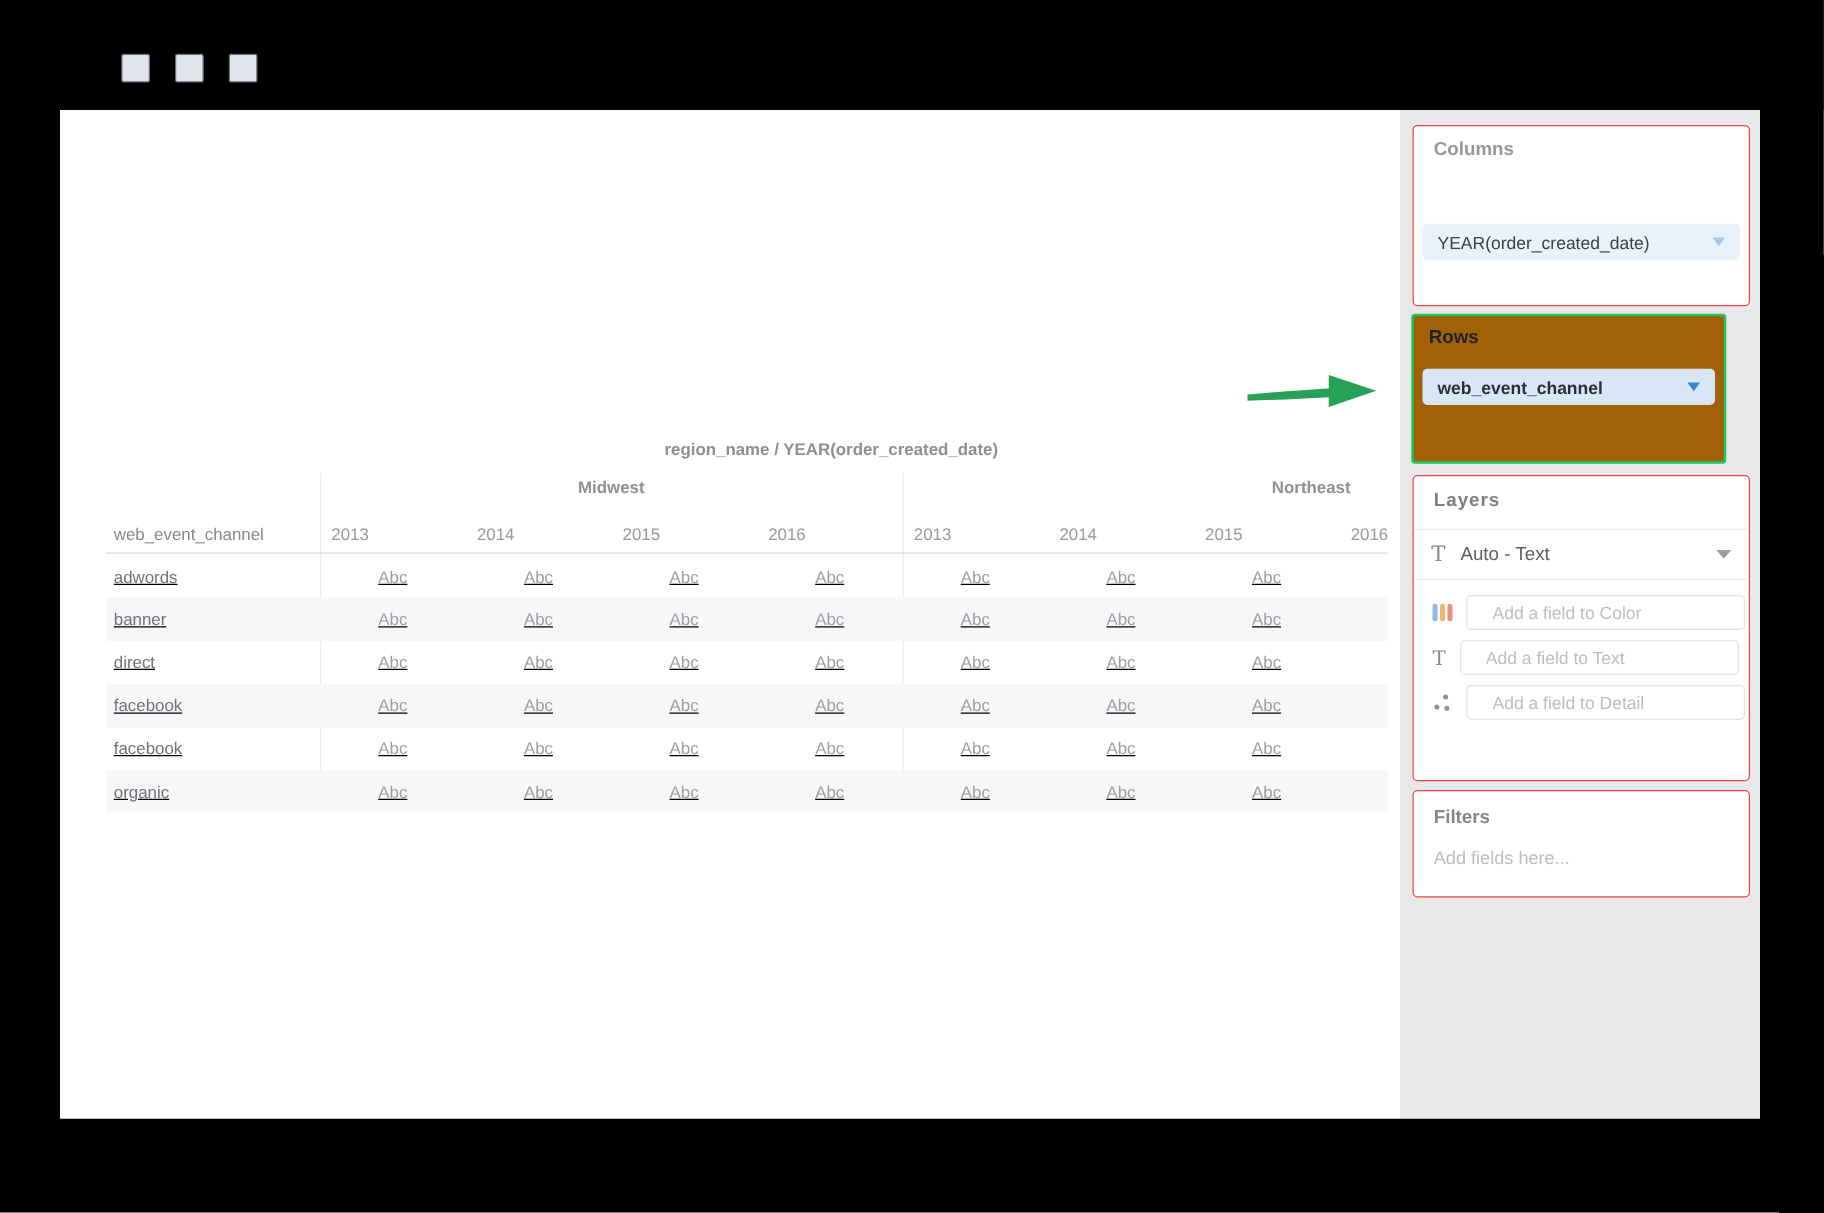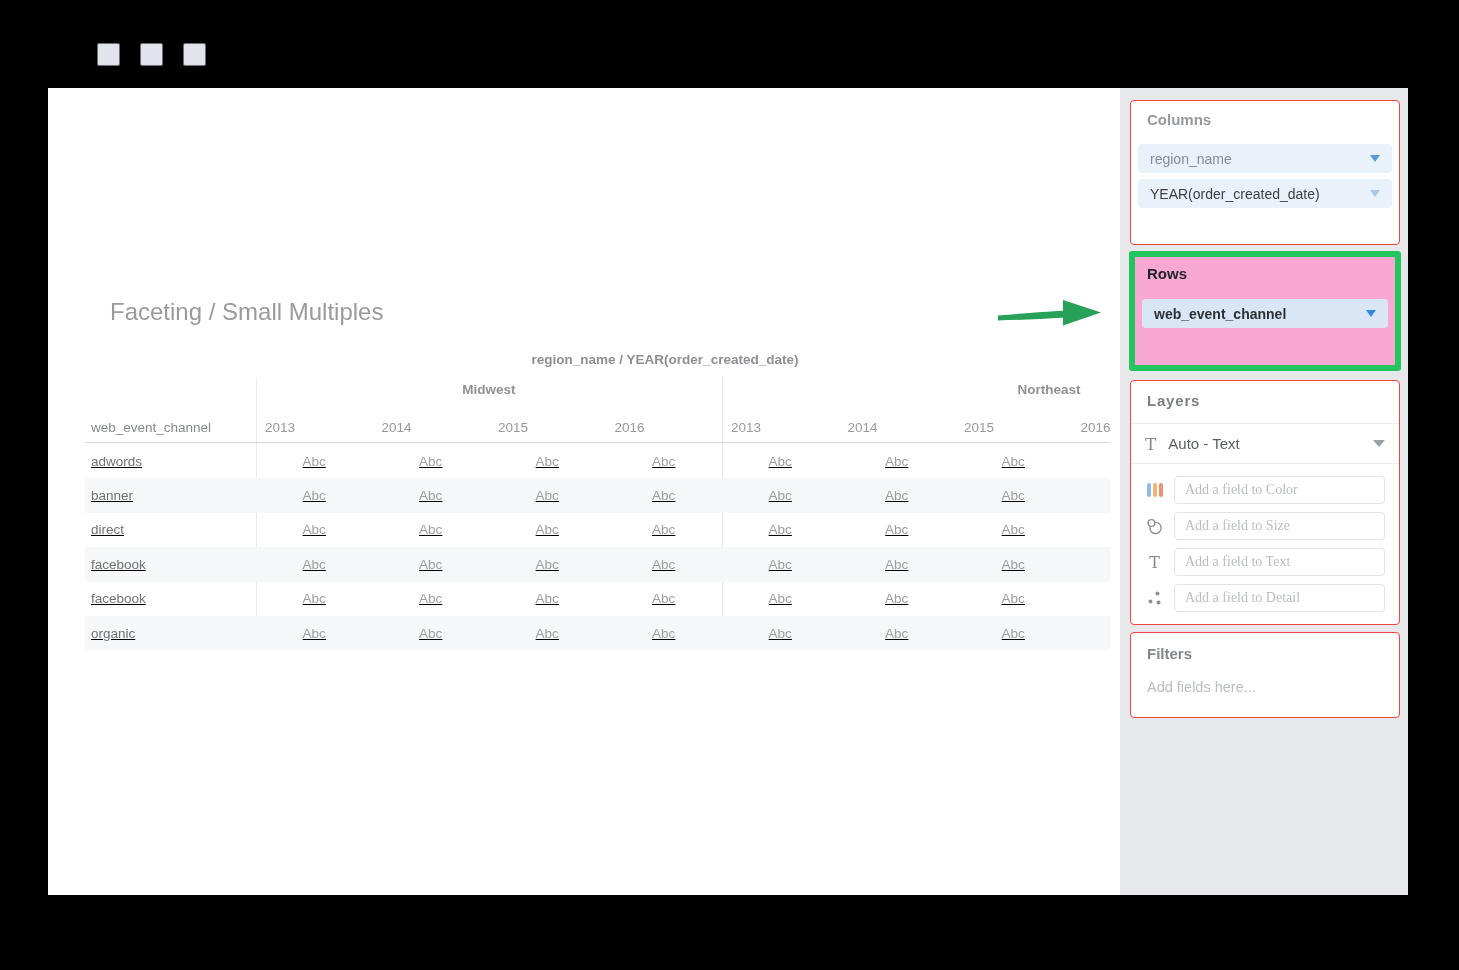--- a/index.html
+++ b/index.html
@@ -47,42 +47,42 @@
   .columns-card{left:10px;top:12px;width:270px;height:145px;}
   .columns-card .card-title{position:absolute;left:16px;top:10px;}
   .pill{position:absolute;left:7px;right:7px;height:29px;border-radius:4px;background:#e9f1fa;
         display:flex;align-items:center;padding:0 12px;box-sizing:border-box;cursor:pointer;}
   .pill .pill-text{font-size:14px;font-weight:500;color:#878b91;flex:1;}
   .pill.muted .pill-text{color:#404040;}
   .tri-down{width:0;height:0;border-left:5.5px solid transparent;border-right:5.5px solid transparent;
             border-top:7px solid #5b9bd8;}
   .pill.muted .tri-down{border-top-color:#abc8e8;}
   
-  .rows-card{left:9px;top:163px;width:272px;height:120px;background:#f9a8d4;
-             border:6px solid #22c55e;border-radius:3px;box-sizing:border-box;position:absolute;}
+  .rows-card{left:9px;top:163px;width:252px;height:120px;background:#a16207;
+             border:2px solid #22c55e;border-radius:3px;box-sizing:border-box;position:absolute;}
   .rows-card .card-title{position:absolute;left:12px;top:8px;color:#1f2226;font-weight:700;}
   .rows-card .pill{top:42px;background:#d8e6f6;}
   .rows-card .pill .pill-text{color:#2c3034;font-weight:600;}
   .rows-card .pill .tri-down{border-top-color:#2f87d6;}
   
   .layers-card{left:10px;top:292px;width:270px;height:245px;}
   .layers-card .card-title{position:absolute;left:16px;top:11px;color:#7b7e83;letter-spacing:0.8px;}
   .layer-type{position:absolute;left:0;top:42px;width:100%;height:41px;
               border-top:1px solid #e9eaec;border-bottom:1px solid #e9eaec;box-sizing:border-box;
               display:flex;align-items:center;padding:0 14px;cursor:pointer;}
   .t-glyph{font-family:"DejaVu Serif","Liberation Serif",serif;font-size:17px;color:#85898e;}
   .layer-type-label{margin-left:12px;font-size:15px;color:#5c6065;flex:1;}
   .chev{width:0;height:0;border-left:6px solid transparent;border-right:6px solid transparent;
         border-top:7px solid #9aa0a6;}
   .slots{position:absolute;left:0;top:95px;width:100%;}
   .slot{display:flex;align-items:center;height:28px;margin-bottom:8px;}
   .slot-icon{width:17px;margin-left:15px;margin-right:11px;display:flex;justify-content:center;align-items:center;}
   .slot input{flex:1;margin-right:14px;height:28px;border:1px solid #e2e3e6;border-radius:4px;
-              padding:0 10px;font-size:14px;color:#5c6065;outline:none;box-sizing:border-box;
-              font-family:Liberation Serif, serif;}
+              padding:0 20px;font-size:14px;color:#5c6065;outline:none;box-sizing:border-box;
+              font-family:Liberation Sans, sans-serif;}
   .slot input::placeholder{color:#b9bdc2;opacity:1;}
   .color-bars{display:flex;gap:2px;}
   .color-bars i{width:4px;height:14px;border-radius:2px;display:block;}
   .color-bars i:nth-child(1){background:#8fb9e6;}
   .color-bars i:nth-child(2){background:#f2b46e;}
   .color-bars i:nth-child(3){background:#ee8f7c;}
   
   .filters-card{left:10px;top:544px;width:270px;height:86px;}
   .filters-card .card-title{position:absolute;left:16px;top:12px;color:#83868b;}
   .filters-placeholder{position:absolute;left:16px;top:46px;font-size:14.5px;color:#b9bdc2;}
@@ -90,21 +90,20 @@
 </head>
 <body>
 
 <div class="titlebar">
   <div class="win-sq" style="left:97px"></div>
   <div class="win-sq" style="left:140px"></div>
   <div class="win-sq" style="left:183px"></div>
 </div>
 
 <div class="content">
-  <div class="viz-title">Faceting / Small Multiples</div>
 
   <div class="table-wrap">
     <div class="pivot-label">region_name / YEAR(order_created_date)</div>
 
     <div class="grp grp-0">Midwest</div>
     <div class="grp grp-1">Northeast</div>
 
     <div class="vline vline-0"></div>
     <div class="vline vline-1"></div>
 
@@ -197,24 +196,20 @@
 
   <svg class="anno-arrow" viewBox="0 0 110 40" xmlns="http://www.w3.org/2000/svg">
     <path d="M3 23.5 C 28 21.5, 52 19.5, 68 18.7 L68 8 L106 20.5 L68 33.5 L68 25.7 C 48 26.7, 24 28, 3 28.5 Z" fill="#27a157"></path>
   </svg>
 </div>
 
 <div class="sidebar">
 
   <div class="card columns-card">
     <div class="card-title">Columns</div>
-    <div class="pill" style="top:43px">
-      <span class="pill-text">region_name</span>
-      <span class="tri-down"></span>
-    </div>
     <div class="pill muted" style="top:78px">
       <span class="pill-text">YEAR(order_created_date)</span>
       <span class="tri-down"></span>
     </div>
   </div>
 
   <div class="rows-card">
     <div class="card-title">Rows</div>
     <div class="pill">
       <span class="pill-text">web_event_channel</span>
@@ -232,29 +227,20 @@
     <div class="slots">
       <div class="slot">
         <span class="slot-icon">
           <span class="color-bars">
               <i></i>
               <i></i>
               <i></i>
             </span>
         </span>
         <input type="text" placeholder="Add a field to Color" style="">
-      </div>
-      <div class="slot">
-        <span class="slot-icon">
-          <svg width="17" height="17" viewBox="0 0 17 17">
-            <circle cx="9.5" cy="10" r="5.6" fill="none" stroke="#8d9196" stroke-width="1.4"></circle>
-            <circle cx="5.5" cy="5" r="3.4" fill="#fff" stroke="#8d9196" stroke-width="1.4"></circle>
-          </svg>
-        </span>
-        <input type="text" placeholder="Add a field to Size" style="">
       </div>
       <div class="slot">
         <span class="slot-icon t-glyph" style="font-size:16px">T</span>
         <input type="text" placeholder="Add a field to Text" style="">
       </div>
       <div class="slot">
         <span class="slot-icon">
           <svg width="16" height="16" viewBox="0 0 16 16">
             <circle cx="10.5" cy="3.5" r="2" fill="#8d9196"></circle>
             <circle cx="3.5" cy="11.5" r="2" fill="#8d9196"></circle>

